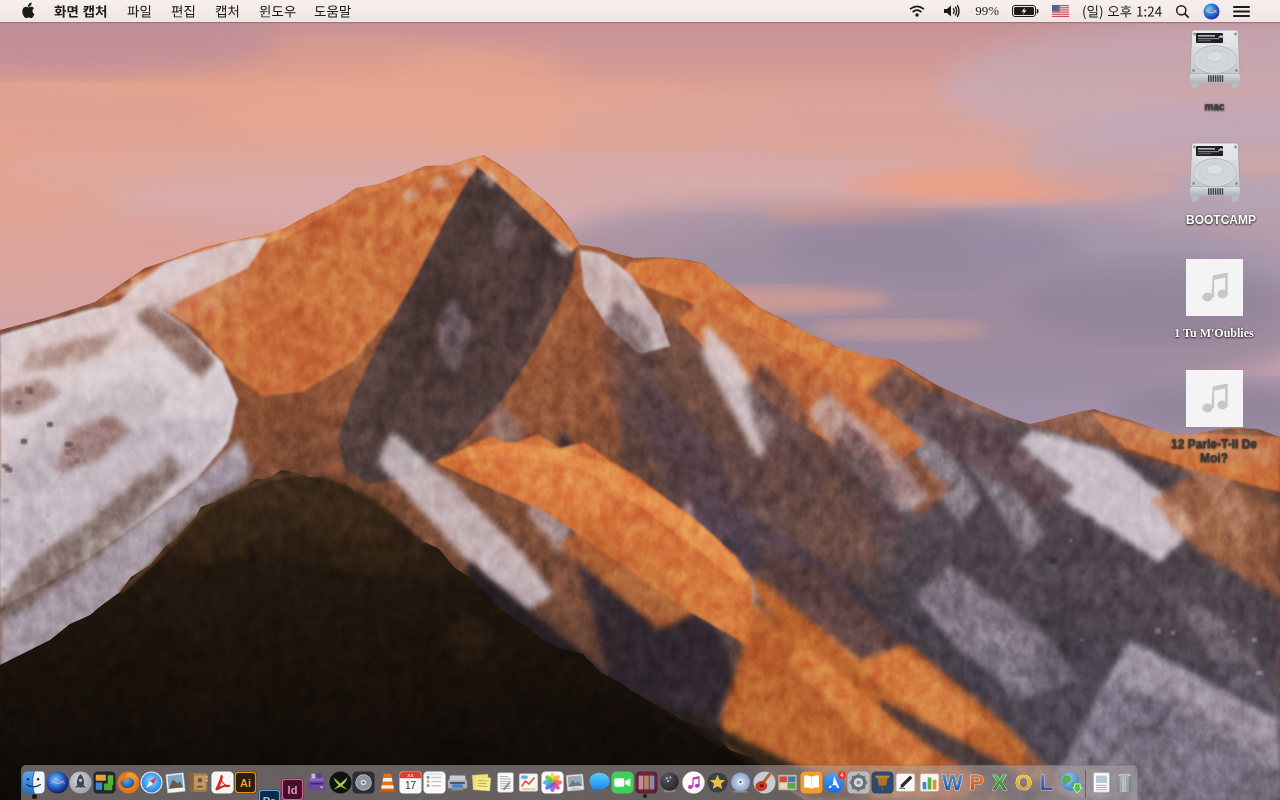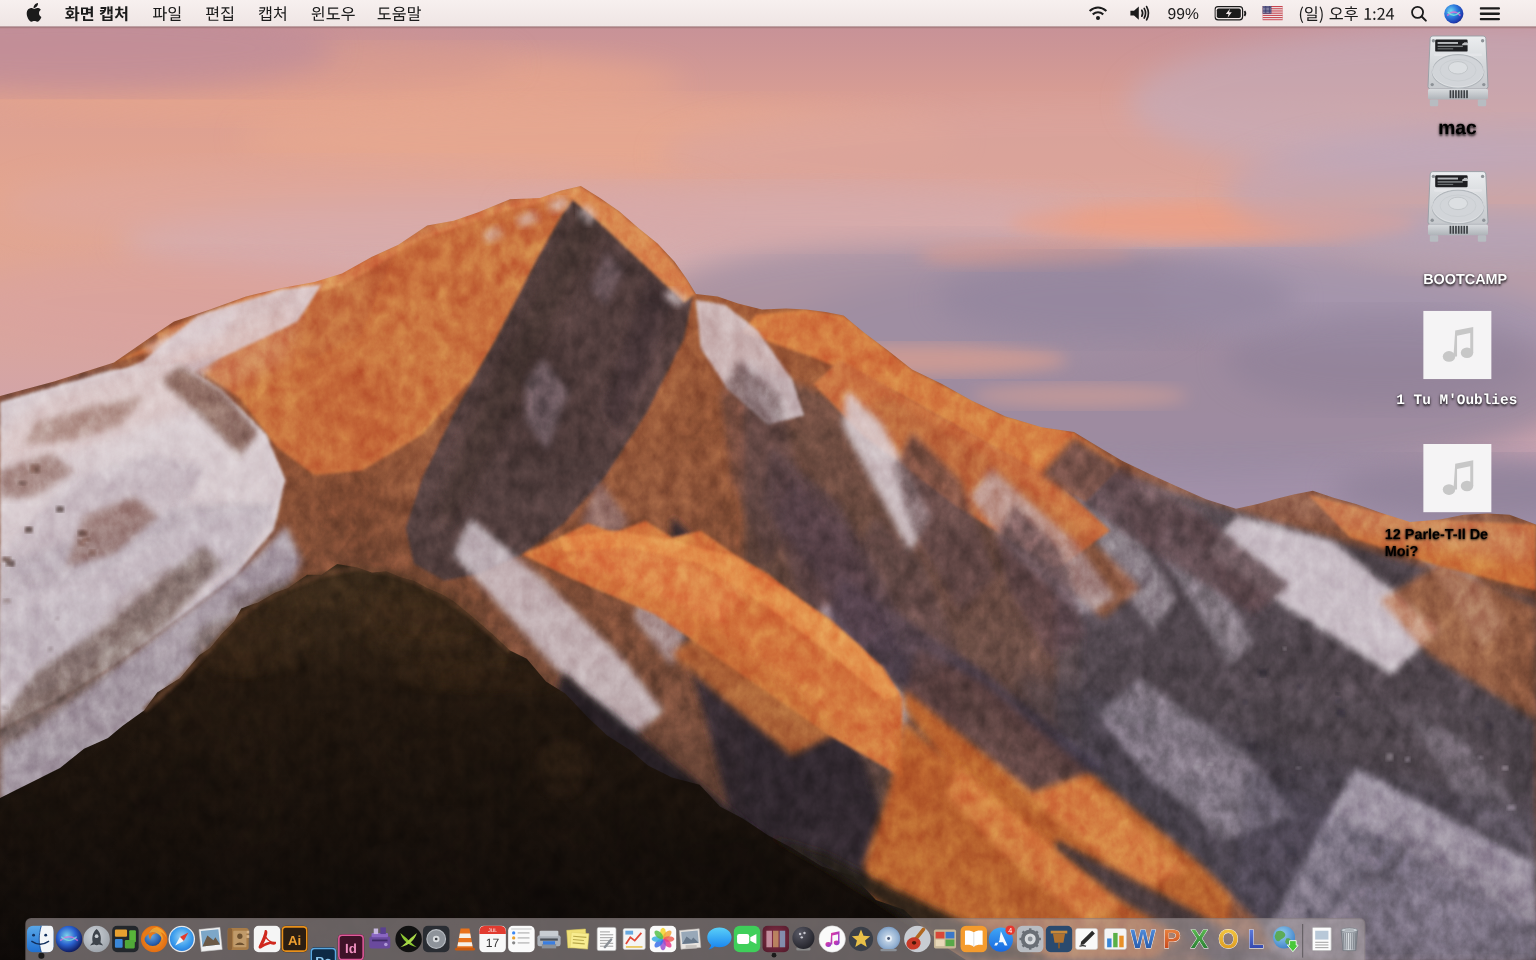--- a/index.html
+++ b/index.html
@@ -303,21 +303,21 @@
           </svg>
         </div>
 <div>
           <svg width="37" height="17" viewBox="0 0 37 17" style="display:block">
             <g transform="translate(0,13.5)">
               <path d="M2.1 -5.5H10.5V-4.5H2.1ZM0.7 -1.4H11.7V-0.5H0.7ZM5.6 -5.1H6.7V-1.0H5.6ZM2.1 -10.2H10.3V-9.3H3.2V-5.1H2.1Z M18.1 -4.9H19.2V-2.8H18.1ZM18.6 -10.9Q19.9 -10.9 20.9 -10.7Q21.9 -10.4 22.4 -9.9Q22.9 -9.4 22.9 -8.6Q22.9 -7.9 22.4 -7.4Q21.9 -6.9 20.9 -6.6Q19.9 -6.4 18.6 -6.4Q17.3 -6.4 16.3 -6.6Q15.4 -6.9 14.8 -7.4Q14.3 -7.9 14.3 -8.6Q14.3 -9.4 14.8 -9.9Q15.4 -10.4 16.3 -10.7Q17.3 -10.9 18.6 -10.9ZM18.6 -10.1Q17.6 -10.1 16.9 -9.9Q16.2 -9.7 15.8 -9.4Q15.5 -9.1 15.5 -8.6Q15.5 -8.2 15.8 -7.9Q16.2 -7.6 16.9 -7.4Q17.6 -7.2 18.6 -7.2Q19.6 -7.2 20.3 -7.4Q21.0 -7.6 21.4 -7.9Q21.7 -8.2 21.7 -8.6Q21.7 -9.1 21.4 -9.4Q21.0 -9.7 20.3 -9.9Q19.6 -10.1 18.6 -10.1ZM14.4 -3.1H22.8V0.9H14.4ZM21.7 -2.2H15.5V-0.0H21.7ZM13.1 -5.4H24.1V-4.5H13.1Z M33.9 -11.2H35.0V-4.9H33.9ZM34.5 -8.5H36.8V-7.6H34.5ZM26.0 -10.5H31.6V-5.6H26.0ZM30.5 -9.6H27.1V-6.5H30.5ZM27.2 -4.4H35.0V-1.4H28.4V0.5H27.3V-2.2H33.9V-3.5H27.2ZM27.3 -0.0H35.4V0.9H27.3Z" fill="#1b1b1b"></path>
             </g>
           </svg>
         </div>
 </div>
-<div style="margin-left:auto;display:flex;align-items:center;gap:13px;padding-right:30px;font-family:Liberation Sans, sans-serif">
+<div style="margin-left:auto;display:flex;align-items:center;gap:13px;padding-right:30px;font-family:Liberation Serif, serif">
 <svg width="22" height="16" viewBox="0 0 22 16">
           <g fill="none" stroke="#1b1b1b" stroke-width="1.7">
             <path d="M2 6.2 Q 9 0.4 16 6.2"></path>
             <path d="M4.6 9 Q 9 5.4 13.4 9"></path>
           </g>
           <circle cx="9" cy="12" r="1.7" fill="#1b1b1b"></circle>
         </svg>
 <svg width="19" height="14" viewBox="0 0 19 14">
           <polygon points="1,5 4,5 8,1.5 8,12.5 4,9 1,9" fill="#1b1b1b"></polygon>
           <path d="M10.5 4.5 Q 12 7 10.5 9.5 M12.5 3 Q 14.8 7 12.5 11 M14.5 1.5 Q 17.6 7 14.5 12.5" stroke="#1b1b1b" stroke-width="1.4" fill="none" stroke-linecap="round"></path>
@@ -436,21 +436,21 @@
           <rect x="21.0" y="47.2" width="1.4" height="6.6"></rect>
           <rect x="23.3" y="47.2" width="1.4" height="6.6"></rect>
           <rect x="25.6" y="47.2" width="1.4" height="6.6"></rect>
           <rect x="27.9" y="47.2" width="1.4" height="6.6"></rect>
           <rect x="30.2" y="47.2" width="1.4" height="6.6"></rect>
           <rect x="32.5" y="47.2" width="1.4" height="6.6"></rect>
           <rect x="34.8" y="47.2" width="1.4" height="6.6"></rect>
         </g>
 <rect x="4.5" y="55" width="7" height="5.5" rx="1" fill="#b7bcc1"></rect>
         <rect x="44.5" y="55" width="7" height="5.5" rx="1" fill="#b7bcc1"></rect>
-</svg><div style="font-family:'Liberation Sans',sans-serif;font-weight:bold;font-size:16px;color:#000000;text-shadow:0 1px 2px rgba(0,0,0,0.75),0 0 2px rgba(0,0,0,0.5);text-align:center;line-height:14px;margin-top:6px">mac</div></div>
+</svg><div style="font-family:'Liberation Sans',sans-serif;font-weight:bold;font-size:10px;color:#404040;text-shadow:0 1px 2px rgba(0,0,0,0.75),0 0 2px rgba(0,0,0,0.5);text-align:center;line-height:14px;margin-top:6px">mac</div></div>
     <div style="position:absolute;left:1186px;top:141px;width:57px;text-align:center"><svg width="56" height="62" viewBox="0 0 56 62">
 <defs>
           <linearGradient id="hdg" x1="0" y1="0" x2="0" y2="1">
             <stop offset="0" stop-color="#eceef0"></stop>
             <stop offset="0.5" stop-color="#d6d9dc"></stop>
             <stop offset="1" stop-color="#c6c9cd"></stop>
           </linearGradient>
 <linearGradient id="hdp" x1="0" y1="0" x2="0" y2="1">
             <stop offset="0" stop-color="#d9dcdf"></stop>
             <stop offset="1" stop-color="#aeb3b8"></stop>
@@ -476,42 +476,42 @@
           <rect x="21.0" y="47.2" width="1.4" height="6.6"></rect>
           <rect x="23.3" y="47.2" width="1.4" height="6.6"></rect>
           <rect x="25.6" y="47.2" width="1.4" height="6.6"></rect>
           <rect x="27.9" y="47.2" width="1.4" height="6.6"></rect>
           <rect x="30.2" y="47.2" width="1.4" height="6.6"></rect>
           <rect x="32.5" y="47.2" width="1.4" height="6.6"></rect>
           <rect x="34.8" y="47.2" width="1.4" height="6.6"></rect>
         </g>
 <rect x="4.5" y="55" width="7" height="5.5" rx="1" fill="#b7bcc1"></rect>
         <rect x="44.5" y="55" width="7" height="5.5" rx="1" fill="#b7bcc1"></rect>
-</svg><div style="font-family:'Liberation Sans',sans-serif;font-weight:bold;font-size:12px;color:#fff;text-shadow:0 1px 2px rgba(0,0,0,0.75),0 0 2px rgba(0,0,0,0.5);text-align:center;line-height:14px;margin-top:18px">BOOTCAMP</div></div>
+</svg><div style="font-family:'Liberation Sans',sans-serif;font-weight:bold;font-size:12px;color:#fff;text-shadow:0 1px 2px rgba(0,0,0,0.75),0 0 2px rgba(0,0,0,0.5);text-align:center;line-height:14px;margin-top:6px">BOOTCAMP</div></div>
     <div style="position:absolute;left:1154px;top:259px;width:120px;text-align:center">
       <div style="width:57px;margin:0 auto"><svg width="57" height="57" viewBox="0 0 57 57">
           <rect width="57" height="57" fill="#f5f4f5"></rect>
 <g fill="#c7c7c7">
             <ellipse cx="21.5" cy="38" rx="5.2" ry="4.4"></ellipse>
             <ellipse cx="36.5" cy="35" rx="5.2" ry="4.4"></ellipse>
             <polygon points="25.2,38 26.7,16.5 41.7,13.5 41.7,35 39.2,35 39.2,18.6 28.2,20.8 28.2,38"></polygon>
           </g>
         </svg></div>
-      <div style="font-family:Liberation Mono, monospace;font-weight:bold;font-size:12px;color:#fff;text-shadow:0 1px 2px rgba(0,0,0,0.75),0 0 2px rgba(0,0,0,0.5);text-align:center;line-height:14px;margin-top:6px;white-space:nowrap">1 Tu M'Oublies</div>
+      <div style="font-family:Liberation Serif, serif;font-weight:bold;font-size:12px;color:#fff;text-shadow:0 1px 2px rgba(0,0,0,0.75),0 0 2px rgba(0,0,0,0.5);text-align:center;line-height:14px;margin-top:6px;white-space:nowrap">1 Tu M'Oublies</div>
     </div>
     <div style="position:absolute;left:1154px;top:370px;width:120px;text-align:center">
       <div style="width:57px;margin:0 auto"><svg width="57" height="57" viewBox="0 0 57 57">
           <rect width="57" height="57" fill="#f5f4f5"></rect>
 <g fill="#c7c7c7">
             <ellipse cx="21.5" cy="38" rx="5.2" ry="4.4"></ellipse>
             <ellipse cx="36.5" cy="35" rx="5.2" ry="4.4"></ellipse>
             <polygon points="25.2,38 26.7,16.5 41.7,13.5 41.7,35 39.2,35 39.2,18.6 28.2,20.8 28.2,38"></polygon>
           </g>
         </svg></div>
-      <div style="font-family:'Liberation Sans',sans-serif;font-weight:bold;font-size:12px;color:#000000;text-shadow:0 1px 2px rgba(0,0,0,0.75),0 0 2px rgba(0,0,0,0.5);text-align:left;line-height:14px;margin-top:6px">12 Parle-T-Il De<br>Moi?</div>
+      <div style="font-family:'Liberation Sans',sans-serif;font-weight:bold;font-size:12px;color:#404040;text-shadow:0 1px 2px rgba(0,0,0,0.75),0 0 2px rgba(0,0,0,0.5);text-align:center;line-height:14px;margin-top:6px">12 Parle-T-Il De<br>Moi?</div>
     </div>
 <div style="position:absolute;left:21px;top:765px;width:1117px;height:35px;background:rgba(177,168,170,0.55);border:1px solid rgba(90,80,80,0.28);border-bottom:none;border-radius:5px 5px 0 0;display:flex;z-index:5;box-sizing:border-box">
       <div style="width:26px;height:35px;display:flex;align-items:flex-start;justify-content:center;padding-top:5px">
         <svg width="23" height="23" viewBox="0 0 25 25">
           <defs>
             <linearGradient id="fnd" x1="0" y1="0" x2="0" y2="1">
               <stop offset="0" stop-color="#5aa8e8"></stop>
               <stop offset="1" stop-color="#1f6fd0"></stop>
             </linearGradient>
           </defs>

